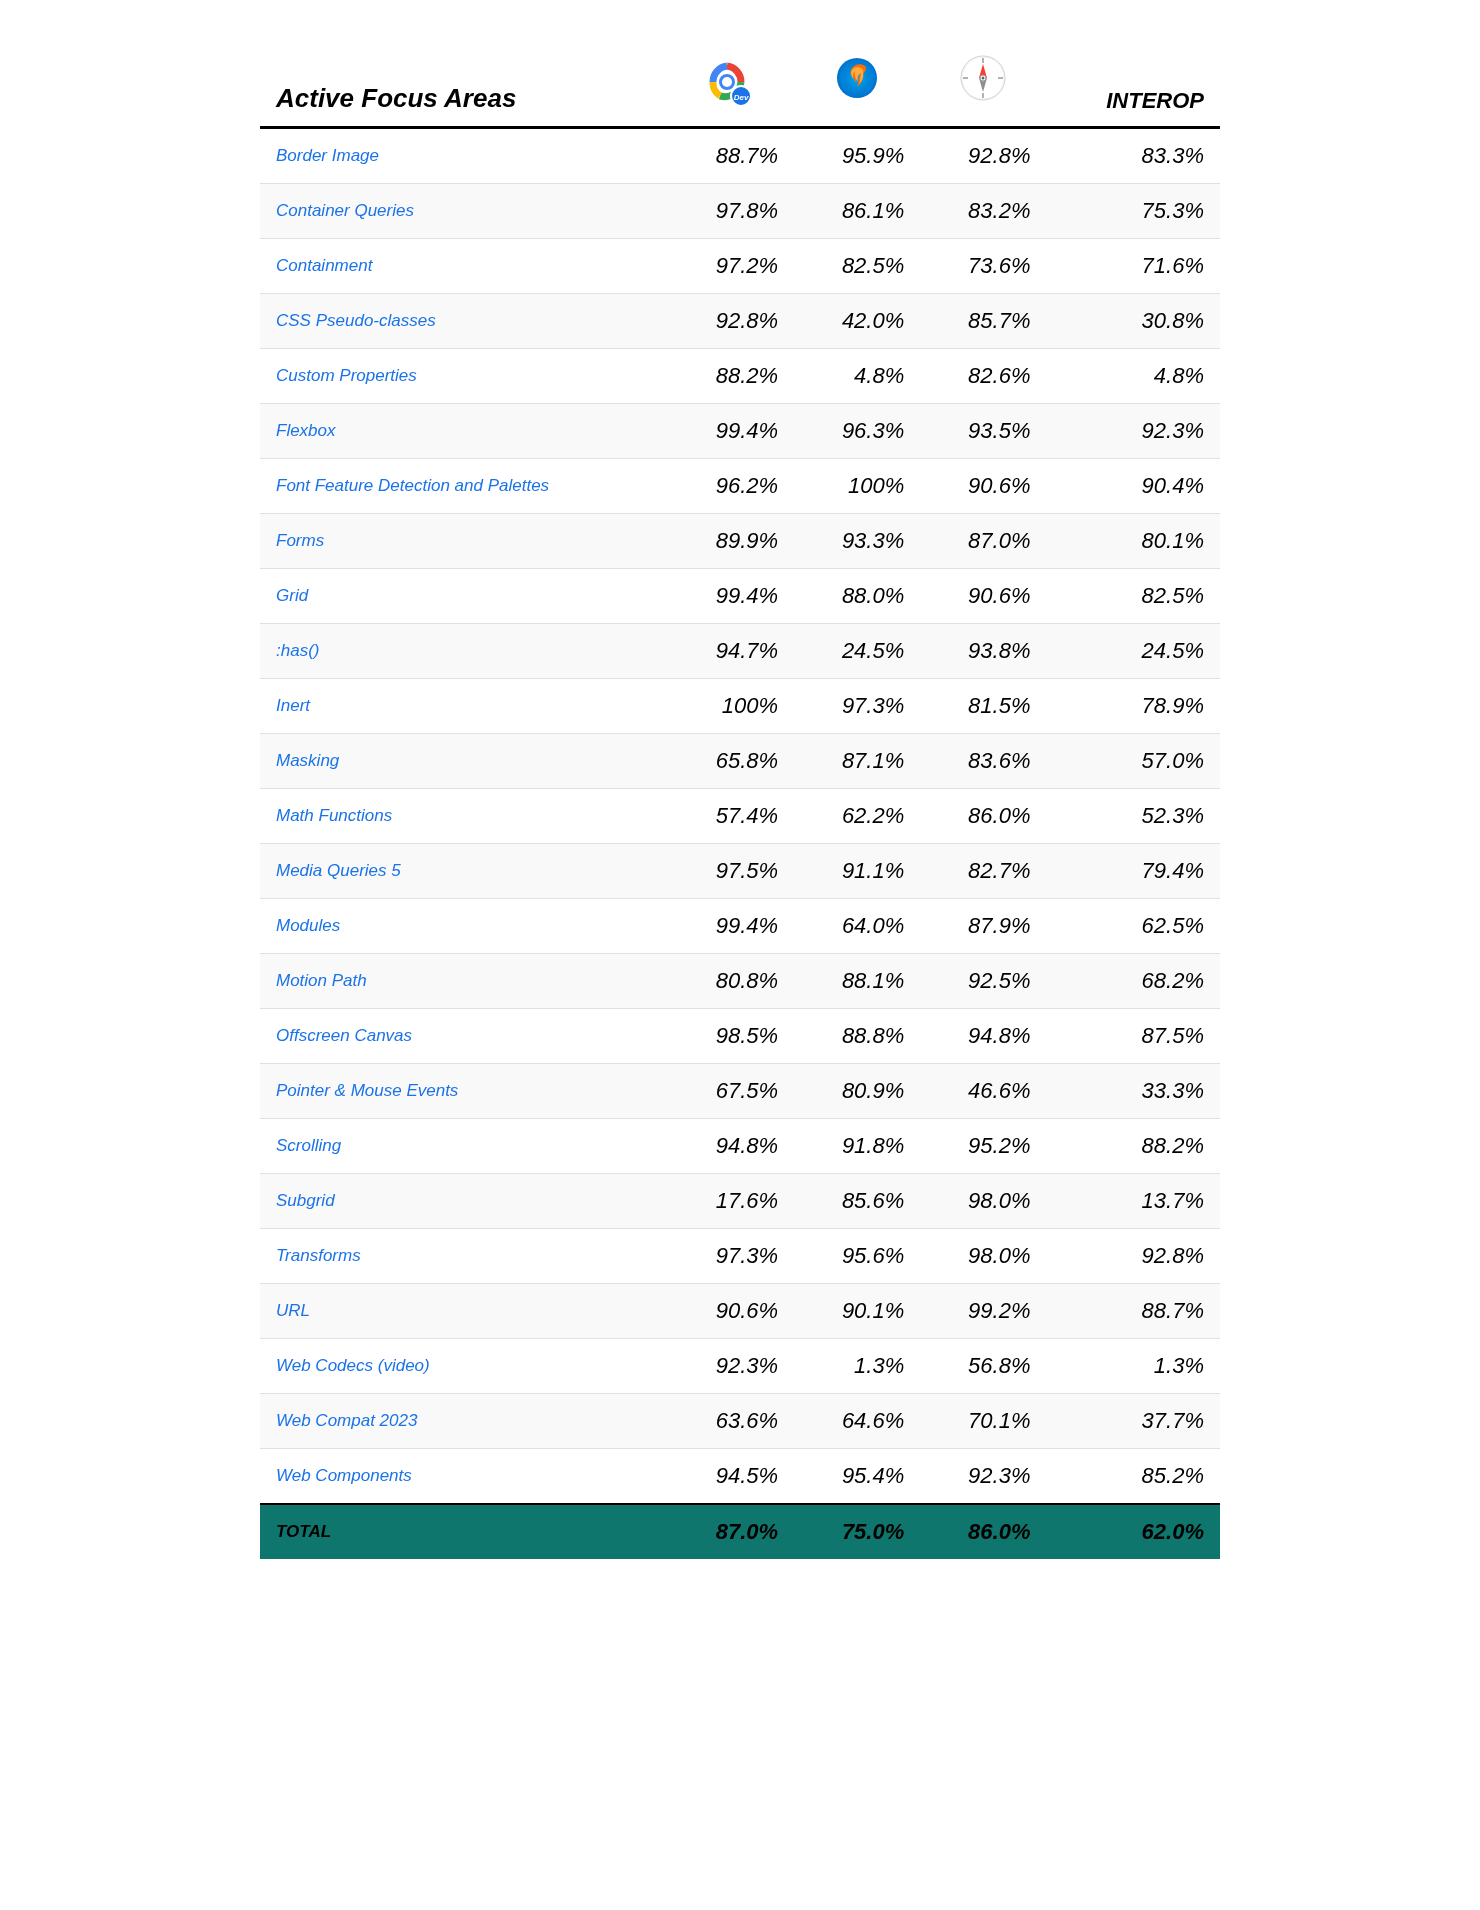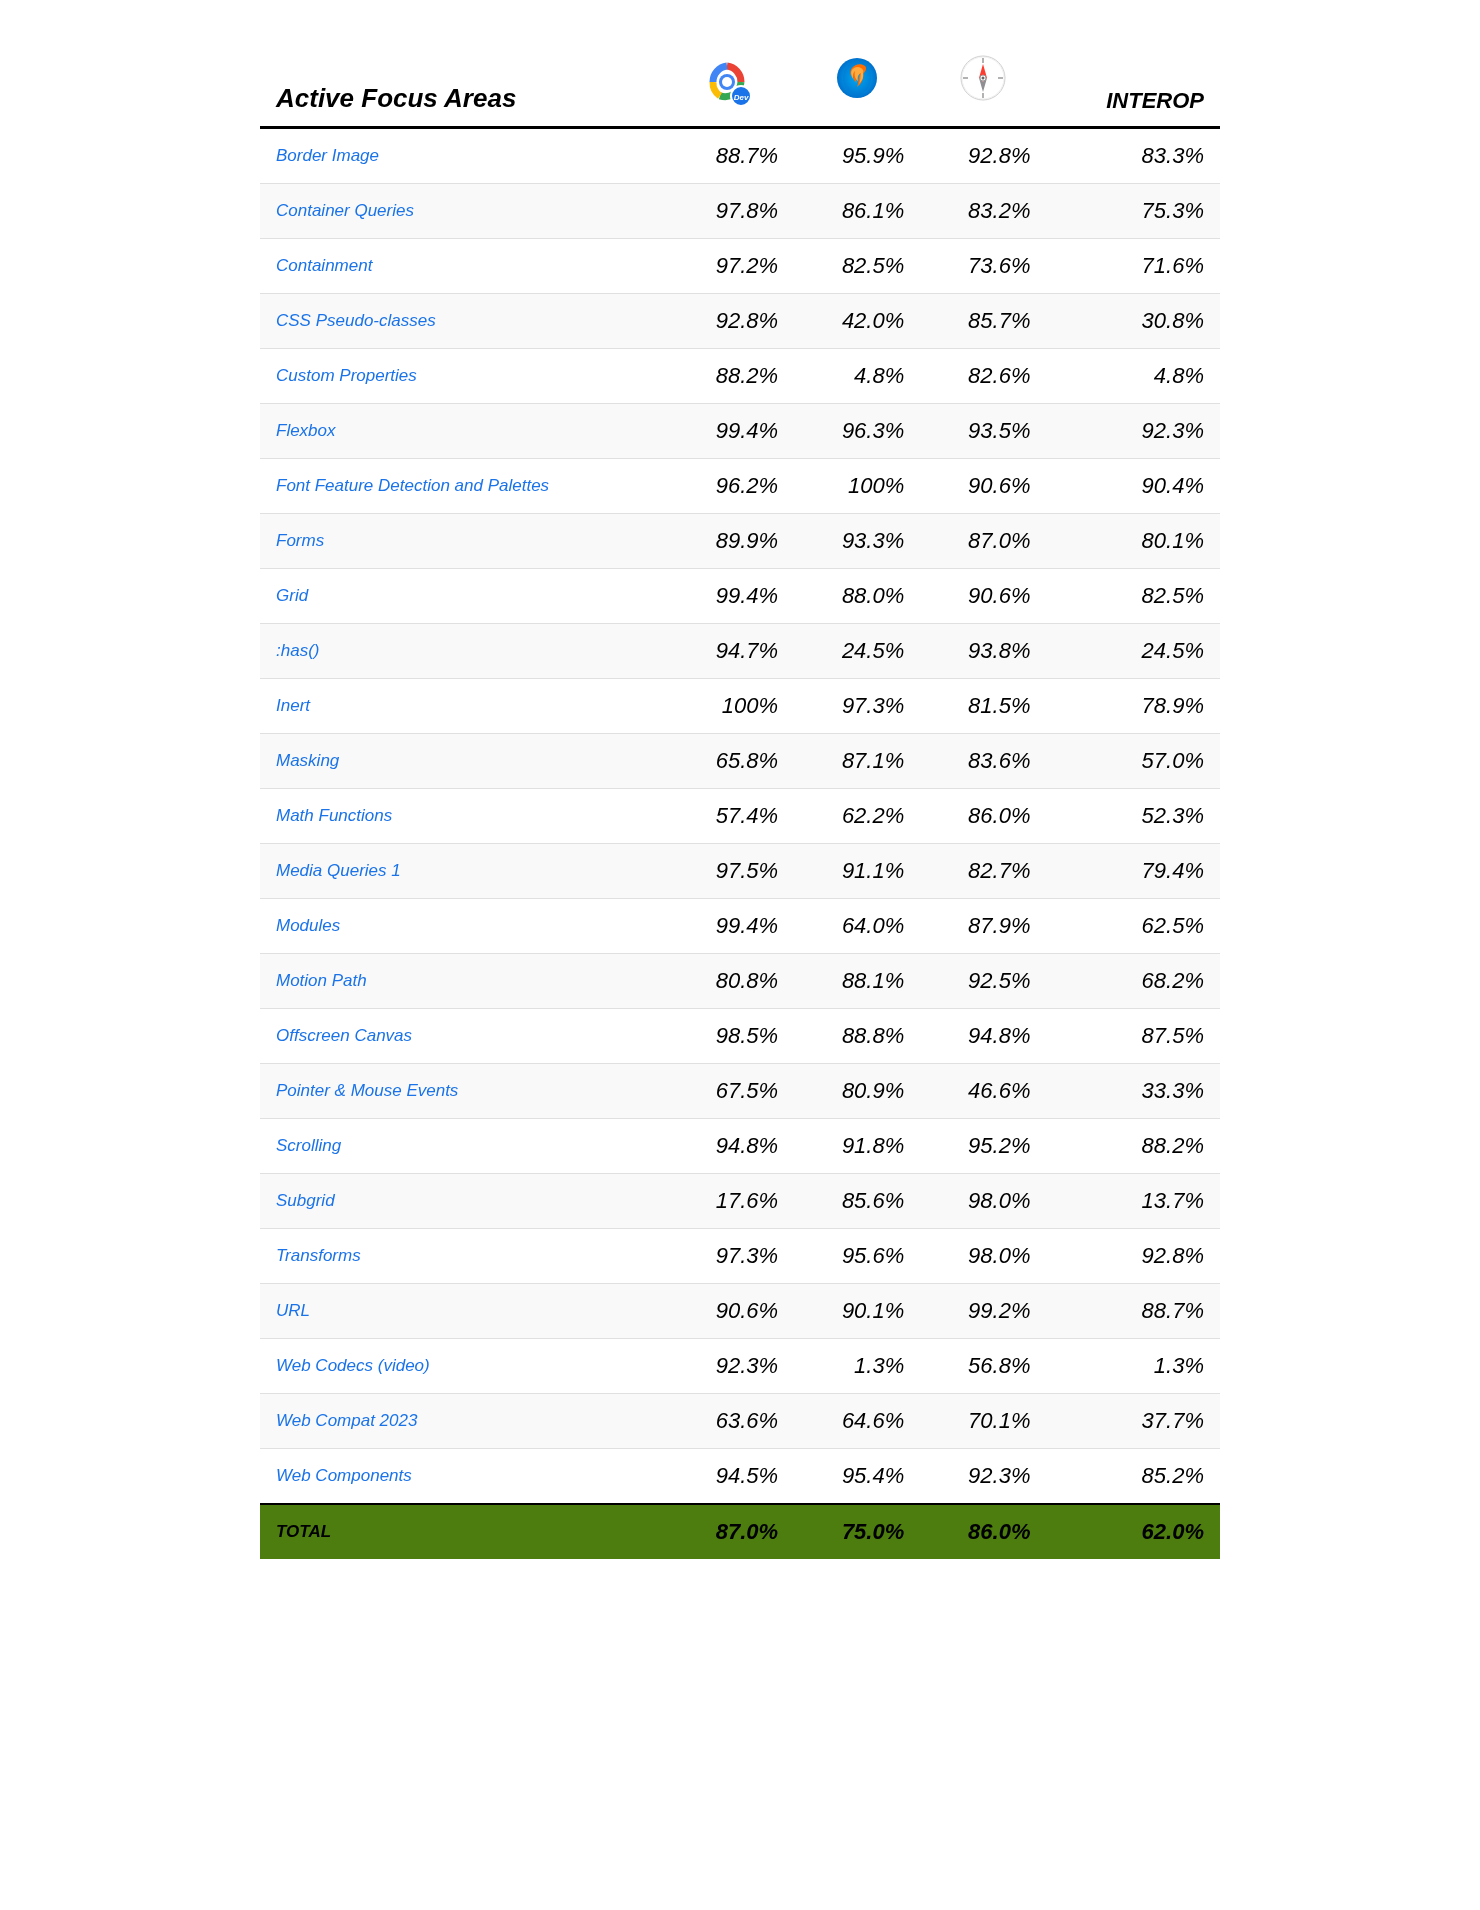--- a/index.html
+++ b/index.html
@@ -67,21 +67,21 @@
     tbody tr {
       border-bottom: 1px solid #e0e0e0;
     }
 
     tbody tr:nth-child(even) {
       background: #f9f9f9;
     }
 
     tfoot tr {
       border-top: 2px solid #000;
-      background: #4d7c0f;
+      background: #0f766e;
     }
 
     tfoot td {
       font-weight: 700;
       font-size: 22px;
       color: #000 !important;
     }
 
     
     .chrome-dev-icon {
@@ -271,21 +271,21 @@
           <td>57.0%</td>
         </tr>
         <tr>
           <td>Math Functions</td>
           <td>57.4%</td>
           <td>62.2%</td>
           <td>86.0%</td>
           <td>52.3%</td>
         </tr>
         <tr>
-          <td>Media Queries 1</td>
+          <td>Media Queries 5</td>
           <td>97.5%</td>
           <td>91.1%</td>
           <td>82.7%</td>
           <td>79.4%</td>
         </tr>
         <tr>
           <td>Modules</td>
           <td>99.4%</td>
           <td>64.0%</td>
           <td>87.9%</td>

